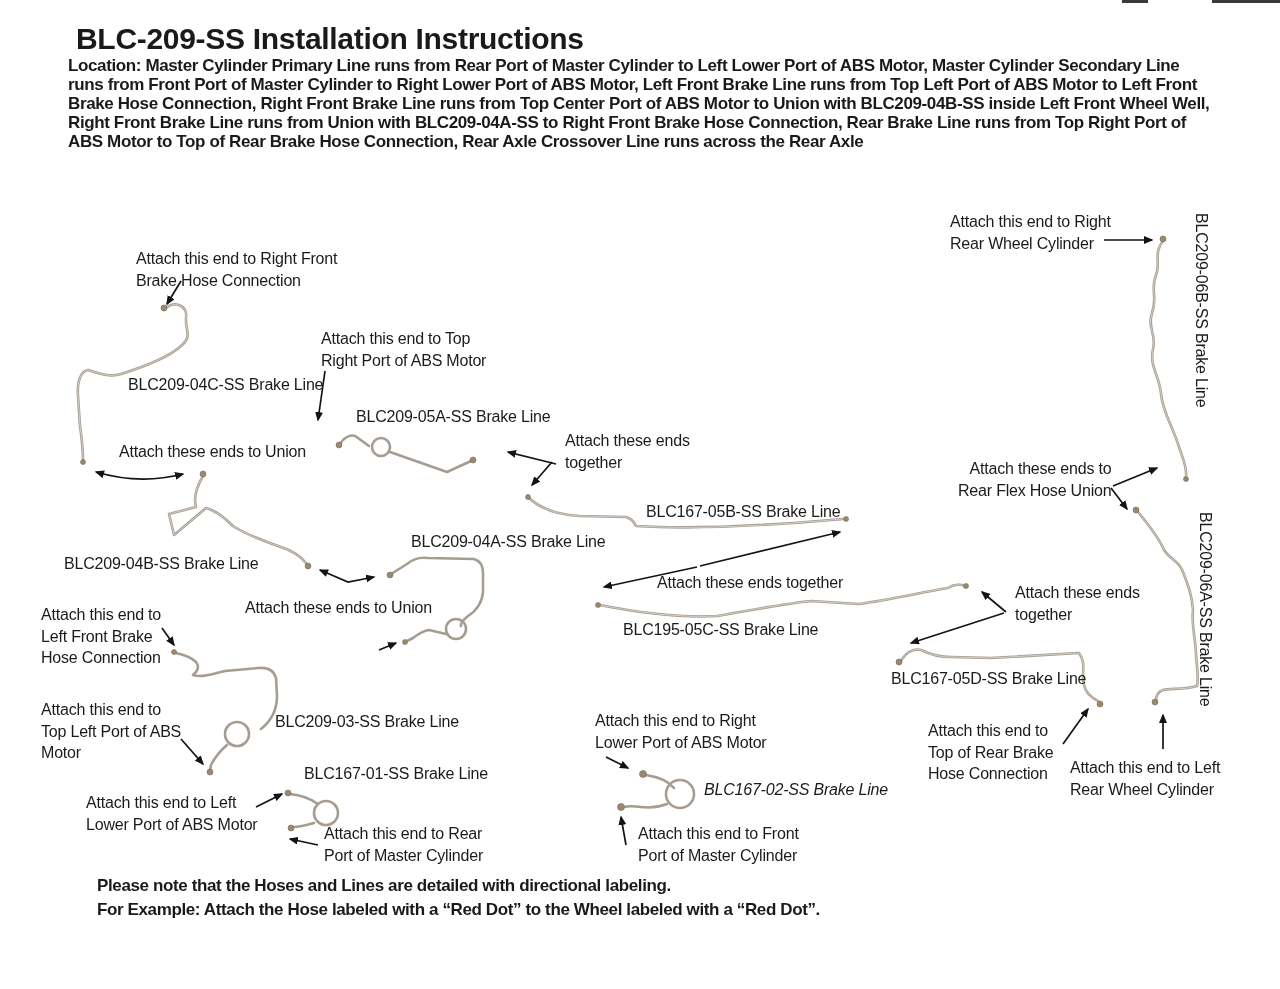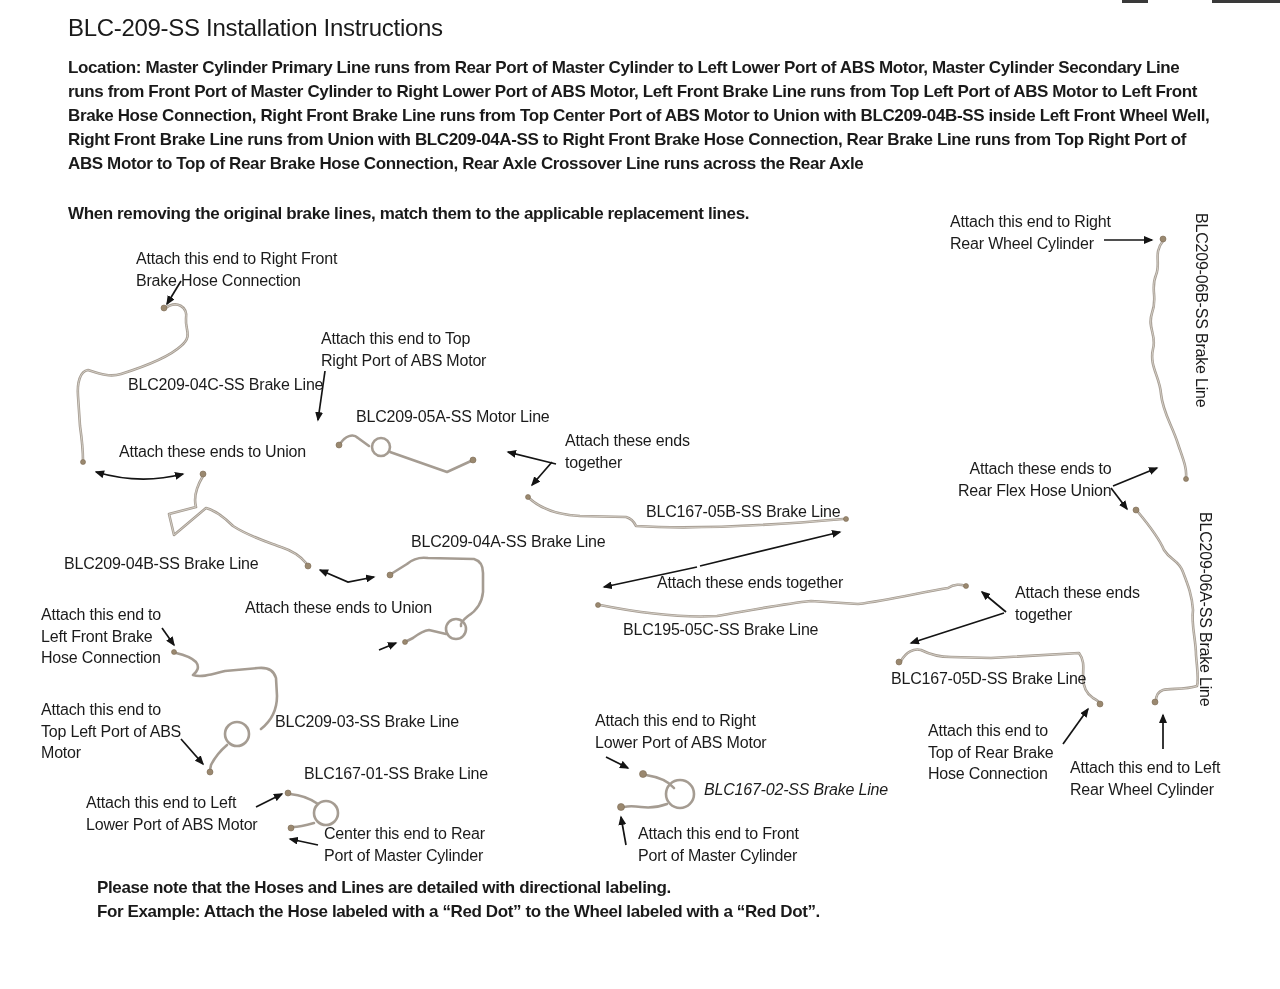--- a/index.html
+++ b/index.html
@@ -1,19 +1,19 @@
 <!DOCTYPE html>
 <html><head>
 <meta charset="utf-8">
 <style>
   html,body { margin:0; padding:0; background:#ffffff; }
   body { width:1280px; height:989px; font-family:"Liberation Sans", sans-serif; }
   .page { position:relative; width:1280px; height:989px; background:#ffffff; overflow:hidden; color:#1a1a1a; }
-  .title { position:absolute; left:68px; top:14px; font-size:24px; font-weight:400; letter-spacing:-0.3px; margin:0; }
-  .para { position:absolute; font-size:17px; font-weight:700; letter-spacing:-0.38px; line-height:24px; margin:0; }
+  .title { position:absolute; left:68px; top:14px; font-size:30px; font-weight:700; letter-spacing:-0.3px; margin:8px; }
+  .para { position:absolute; font-size:17px; font-weight:700; letter-spacing:-0.38px; line-height:19px; margin:0; }
   .location { left:68px; top:56px; width:1146px; }
   .instruction { left:68px; top:202px; width:900px; }
   .note1 { left:97px; top:876px; }
   .note2 { left:97px; top:900px; }
   .lbl { position:absolute; font-size:16px; letter-spacing:-0.2px; line-height:21.5px; white-space:pre-line; color:#1b1b1b; }
   .vertical { transform:rotate(90deg); transform-origin:0 0; white-space:nowrap; }
   svg.canvas { position:absolute; left:0; top:0; }
   .tube { stroke:#a59c92; stroke-width:2.6; fill:none; stroke-linecap:round; stroke-linejoin:round; }
   .hi { stroke:#d8d2ca; stroke-width:0.9; fill:none; stroke-linecap:round; stroke-linejoin:round; }
   .fit { fill:#9a886f; stroke:#7c6b55; stroke-width:0.6; }
@@ -23,21 +23,20 @@
 </head>
 <body>
 
 <div class="page">
 
   <div class="artifact" style="left:1122px; width:26px;"></div>
   <div class="artifact" style="left:1212px; width:68px;"></div>
 
   <h1 class="title">BLC-209-SS Installation Instructions</h1>
   <p class="para location">Location: Master Cylinder Primary Line runs from Rear Port of Master Cylinder to Left Lower Port of ABS Motor, Master Cylinder Secondary Line runs from Front Port of Master Cylinder to Right Lower Port of ABS Motor, Left Front Brake Line runs from Top Left Port of ABS Motor to Left Front Brake Hose Connection, Right Front Brake Line runs from Top Center Port of ABS Motor to Union with BLC209-04B-SS inside Left Front Wheel Well, Right Front Brake Line runs from Union with BLC209-04A-SS to Right Front Brake Hose Connection, Rear Brake Line runs from Top Right Port of ABS Motor to Top of Rear Brake Hose Connection, Rear Axle Crossover Line runs across the Rear Axle</p>
-  <p class="para instruction">When removing the original brake lines, match them to the applicable replacement lines.</p>
 
   <svg class="canvas" width="1280" height="989" viewBox="0 0 1280 989">
     <defs>
       <marker id="ah" markerWidth="10" markerHeight="8" refX="8" refY="4" orient="auto" markerUnits="userSpaceOnUse">
         <path d="M0,0 L9.5,4 L0,8 z" fill="#141414"></path>
       </marker>
       <marker id="ahs" markerWidth="10" markerHeight="8" refX="1.5" refY="4" orient="auto" markerUnits="userSpaceOnUse">
         <path d="M9.5,0 L0,4 L9.5,8 z" fill="#141414"></path>
       </marker>
     </defs>
@@ -155,21 +154,21 @@
       <path class="arr" d="M606,757 L628,768" marker-end="url(#ah)"></path>
       <path class="arr" d="M626,845 L621,817" marker-end="url(#ah)"></path>
     </g>
   </svg>
 
   <div class="lbl" style="left:136px; top:248px;">Attach this end to Right Front
 Brake Hose Connection</div>
   <div class="lbl" style="left:321px; top:328px;">Attach this end to Top
 Right Port of ABS Motor</div>
   <div class="lbl" style="left:92px;  top:374px;margin-left:36px;">BLC209-04C-SS Brake Line</div>
-  <div class="lbl" style="left:356px; top:406px;">BLC209-05A-SS Motor Line</div>
+  <div class="lbl" style="left:356px; top:406px;">BLC209-05A-SS Brake Line</div>
   <div class="lbl" style="left:119px; top:441px;">Attach these ends to Union</div>
   <div class="lbl" style="left:565px; top:430px;">Attach these ends
 together</div>
   <div class="lbl" style="left:950px; top:211px;">Attach this end to Right
 Rear Wheel Cylinder</div>
   <div class="lbl vertical" style="left:1212px; top:213px;">BLC209-06B-SS Brake Line</div>
   <div class="lbl" style="left:958px; top:458px;text-align:right;">Attach these ends to
 Rear Flex Hose Union</div>
   <div class="lbl" style="left:646px; top:501px;">BLC167-05B-SS Brake Line</div>
   <div class="lbl" style="left:411px; top:531px;">BLC209-04A-SS Brake Line</div>
@@ -192,21 +191,21 @@
 Lower Port of ABS Motor</div>
   <div class="lbl" style="left:928px; top:720px;">Attach this end to
 Top of Rear Brake
 Hose Connection</div>
   <div class="lbl" style="left:1070px; top:757px;">Attach this end to Left
 Rear Wheel Cylinder</div>
   <div class="lbl" style="left:304px; top:763px;">BLC167-01-SS Brake Line</div>
   <div class="lbl" style="left:704px; top:779px;font-style:italic;">BLC167-02-SS Brake Line</div>
   <div class="lbl" style="left:86px;  top:792px;">Attach this end to Left
 Lower Port of ABS Motor</div>
-  <div class="lbl" style="left:324px; top:823px;">Center this end to Rear
+  <div class="lbl" style="left:324px; top:823px;">Attach this end to Rear
 Port of Master Cylinder</div>
   <div class="lbl" style="left:638px; top:823px;">Attach this end to Front
 Port of Master Cylinder</div>
 
   <p class="para note1">Please note that the Hoses and Lines are detailed with directional labeling.</p>
   <p class="para note2">For Example: Attach the Hose labeled with a “Red Dot” to the Wheel labeled with a “Red Dot”.</p>
 
 </div>
 
 </body></html>

